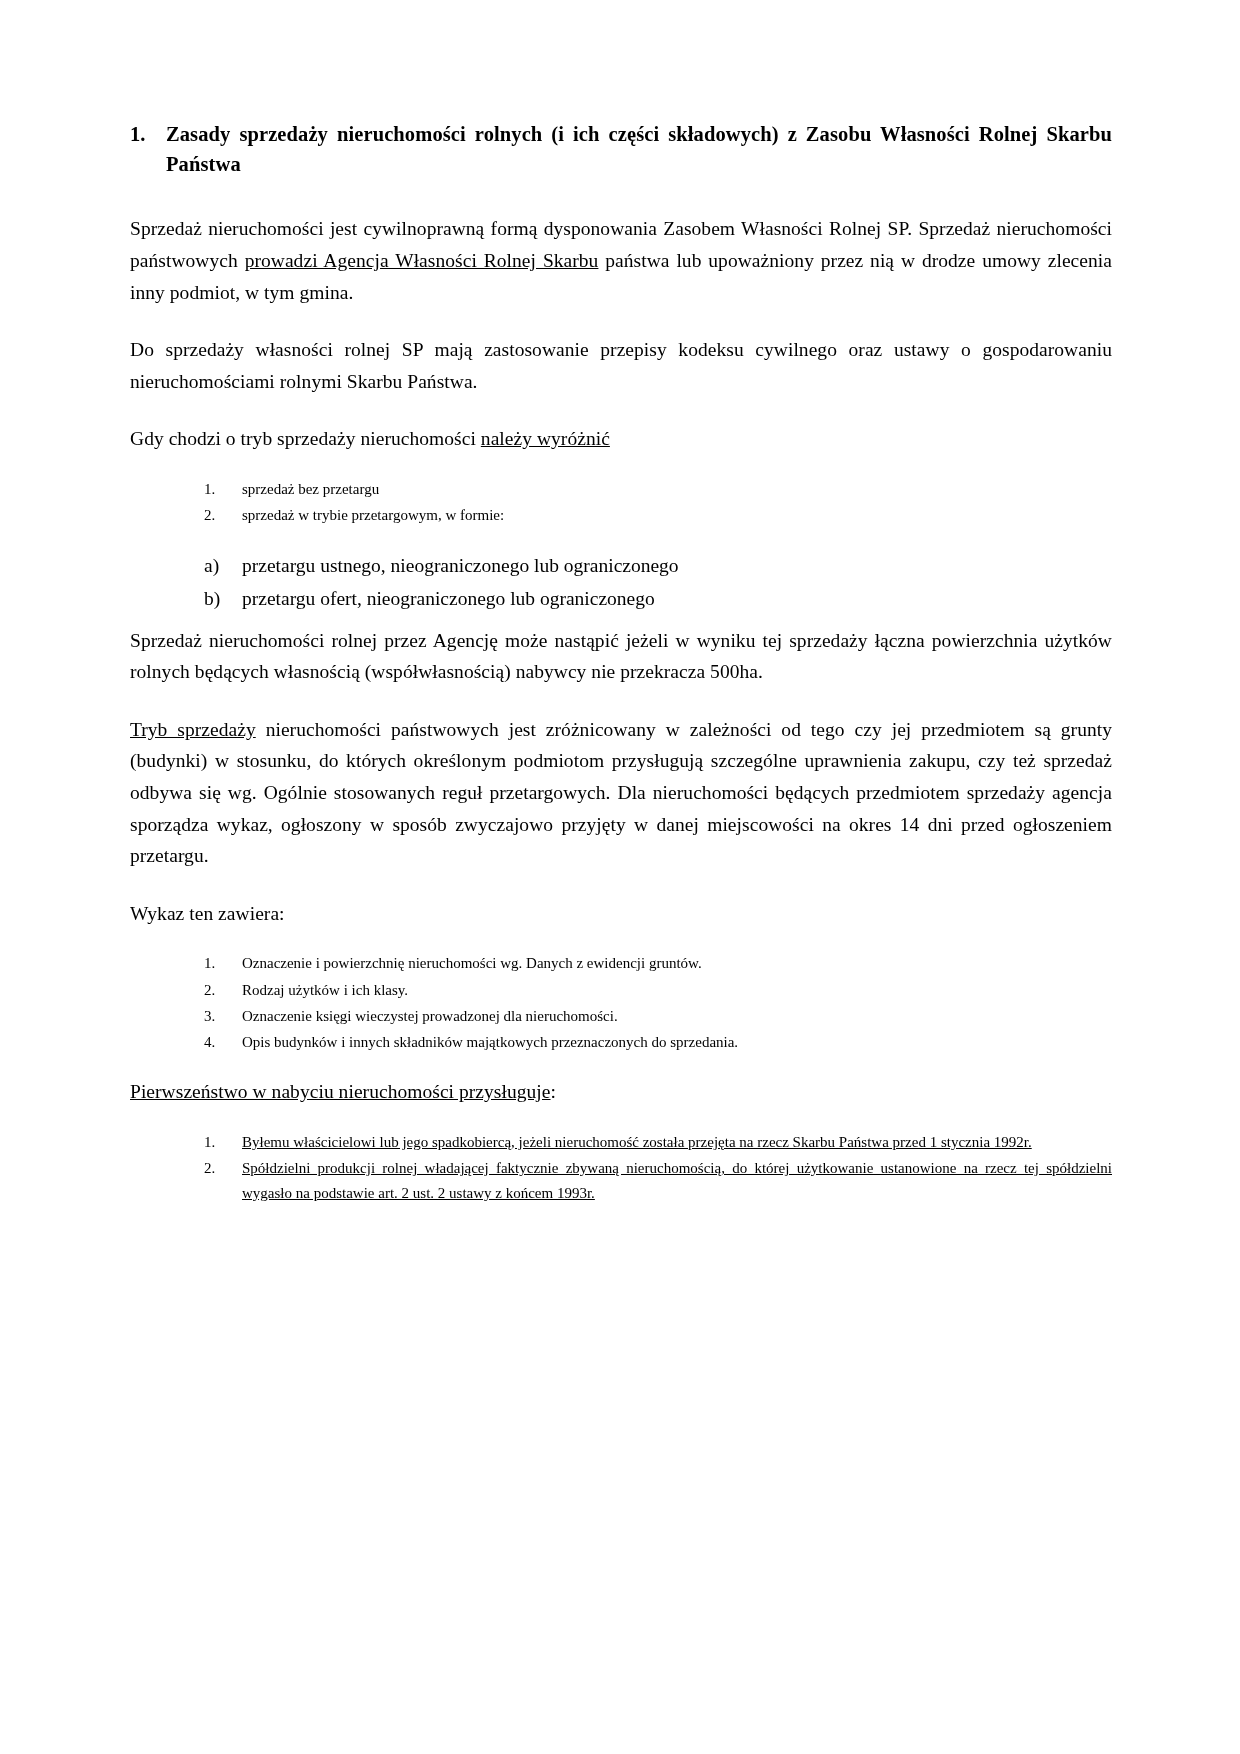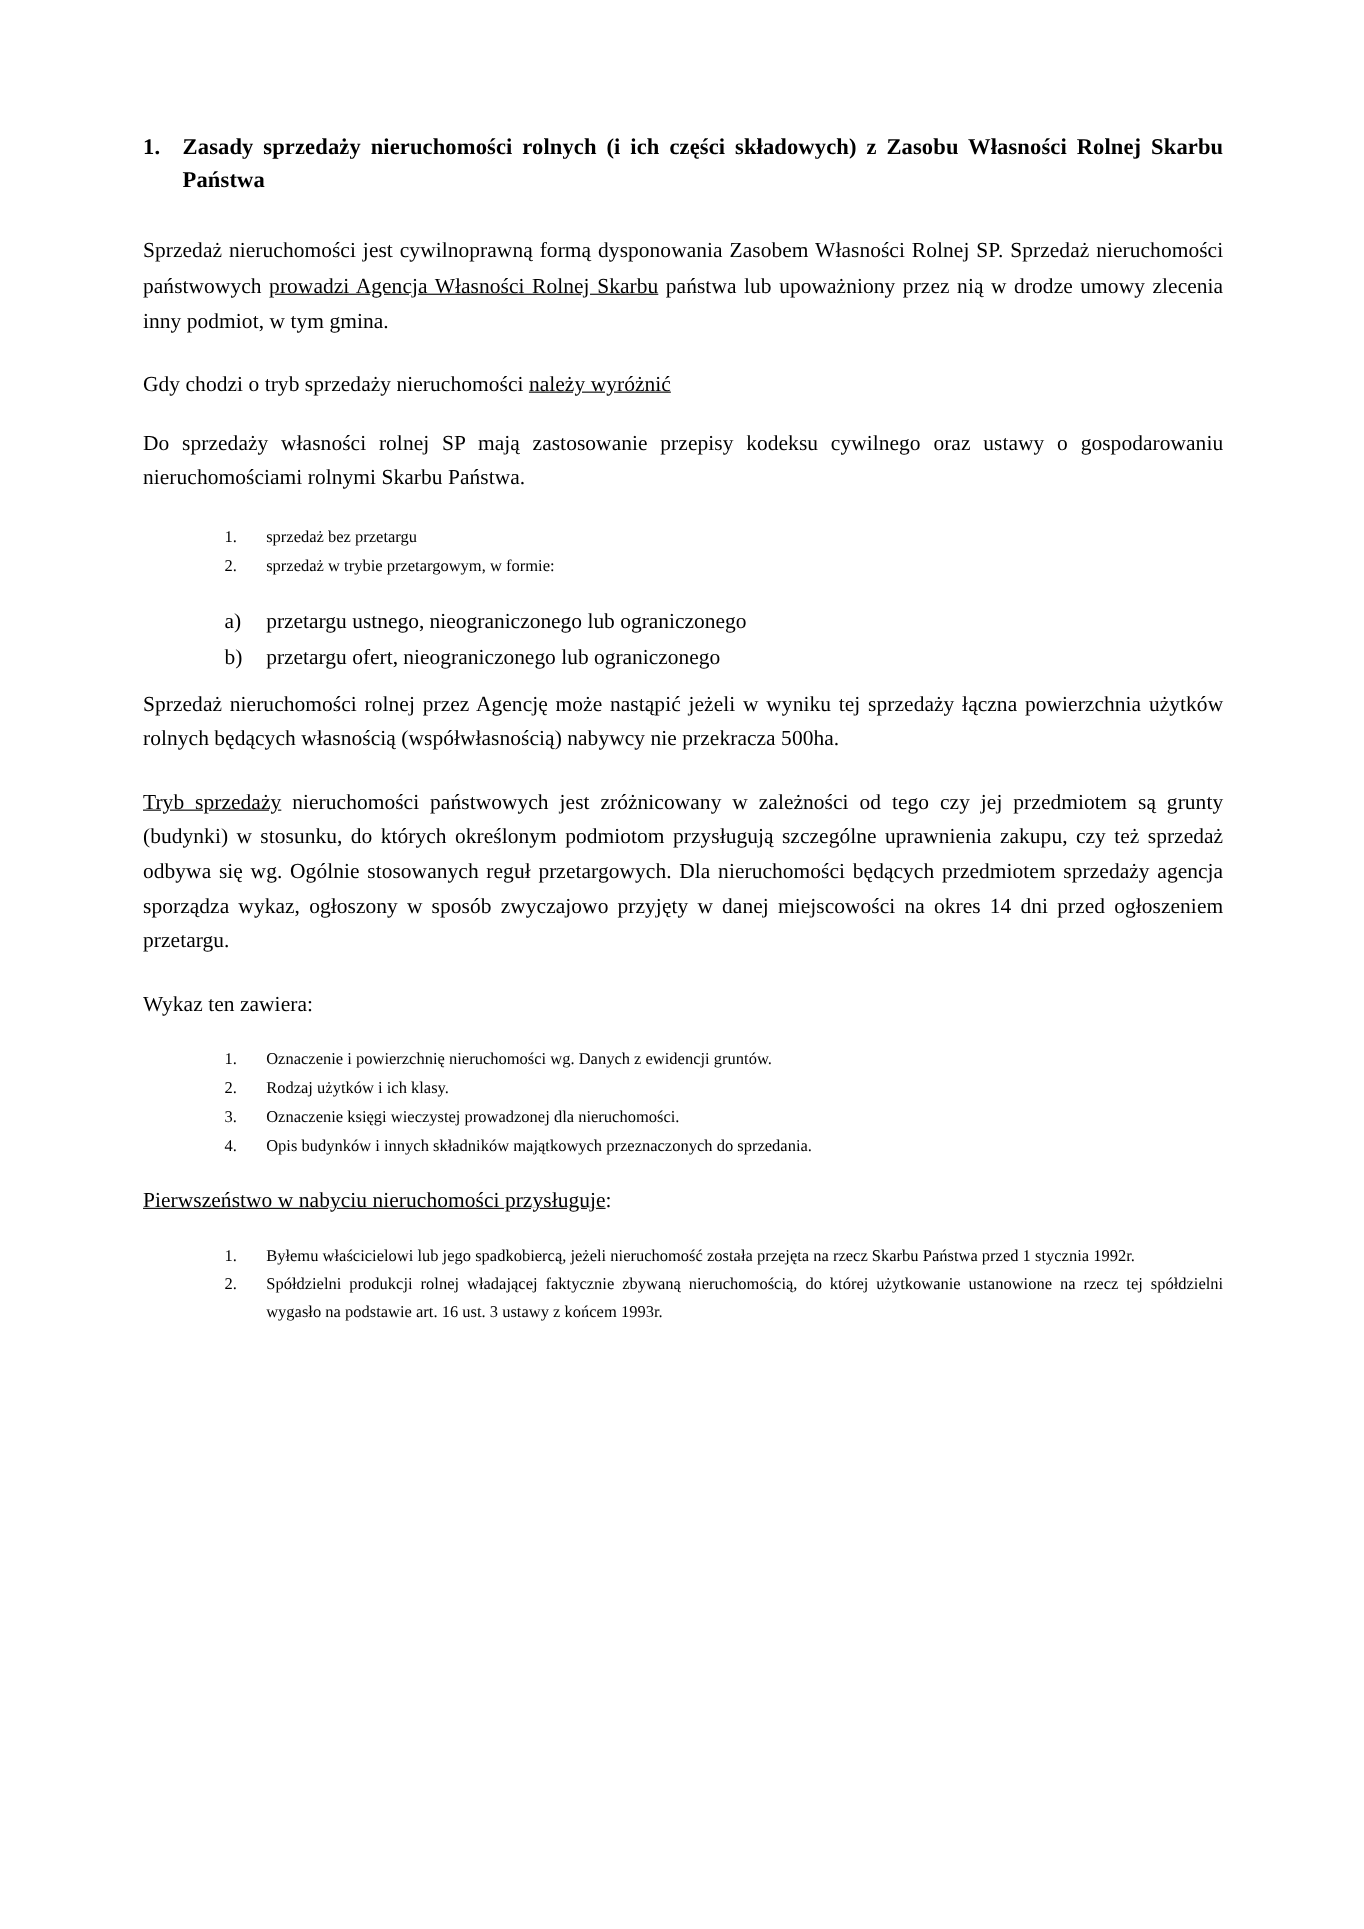--- a/index.html
+++ b/index.html
@@ -88,36 +88,37 @@
     content: counter(la, lower-alpha) ")";
     position: absolute;
     left: 0;
     top: 0;
   }
   ol.lvl1.justified > li {
     text-align: justify;
   }
   ol.lvl1.wide {
     padding-left: 74px;
+    text-decoration: underline;
   }
 </style>
 </head>
 <body>
 
 <div class="page">
 
   <h1 class="doc-title">
     <span class="num">1.</span><span>Zasady sprzedaży nieruchomości rolnych (i ich części składowych) z Zasobu Własności Rolnej  Skarbu Państwa</span>
   </h1>
 
   <p class="para"><span>Sprzedaż nieruchomości jest cywilnoprawną formą dysponowania Zasobem Własności Rolnej SP. Sprzedaż nieruchomości państwowych </span><span class="u">prowadzi Agencja Własności Rolnej Skarbu</span><span> państwa lub upoważniony przez nią w drodze umowy zlecenia inny podmiot, w tym gmina.</span></p>
 
+  <p class="para">Do sprzedaży własności rolnej SP mają zastosowanie przepisy kodeksu cywilnego oraz ustawy o gospodarowaniu nieruchomościami rolnymi Skarbu Państwa.</p>
+
   <p class="para tight"><span>Gdy chodzi o tryb sprzedaży nieruchomości </span><span class="u">należy wyróżnić</span></p>
-
-  <p class="para">Do sprzedaży własności rolnej SP mają zastosowanie przepisy kodeksu cywilnego oraz ustawy o gospodarowaniu nieruchomościami rolnymi Skarbu Państwa.</p>
 
   <ol class="lvl1">
     <li>sprzedaż bez przetargu</li>
     <li>sprzedaż w trybie przetargowym, w formie:</li>
   </ol>
 
   <ol class="lvl-a">
     <li>przetargu ustnego, nieograniczonego lub ograniczonego</li>
     <li>przetargu ofert, nieograniczonego lub ograniczonego</li>
   </ol>
@@ -134,16 +135,16 @@
     <li>Oznaczenie księgi wieczystej prowadzonej dla nieruchomości.</li>
     <li>Opis budynków i innych składników majątkowych przeznaczonych do sprzedania.</li>
   </ol>
 
 
 
   <p class="para tight"><span class="u">Pierwszeństwo w nabyciu nieruchomości przysługuje</span><span>:</span></p>
 
   <ol class="lvl1 justified wide">
     <li>Byłemu właścicielowi lub jego spadkobiercą, jeżeli nieruchomość została przejęta na rzecz Skarbu Państwa przed 1 stycznia 1992r.</li>
-    <li>Spółdzielni produkcji rolnej władającej faktycznie zbywaną nieruchomością, do której użytkowanie ustanowione na rzecz tej spółdzielni wygasło na podstawie art. 16 ust. 3 ustawy z końcem 1993r.</li>
+    <li>Spółdzielni produkcji rolnej władającej faktycznie zbywaną nieruchomością, do której użytkowanie ustanowione na rzecz tej spółdzielni wygasło na podstawie art. 2 ust. 2 ustawy z końcem 1993r.</li>
   </ol>
 
 </div>
 
 </body></html>

